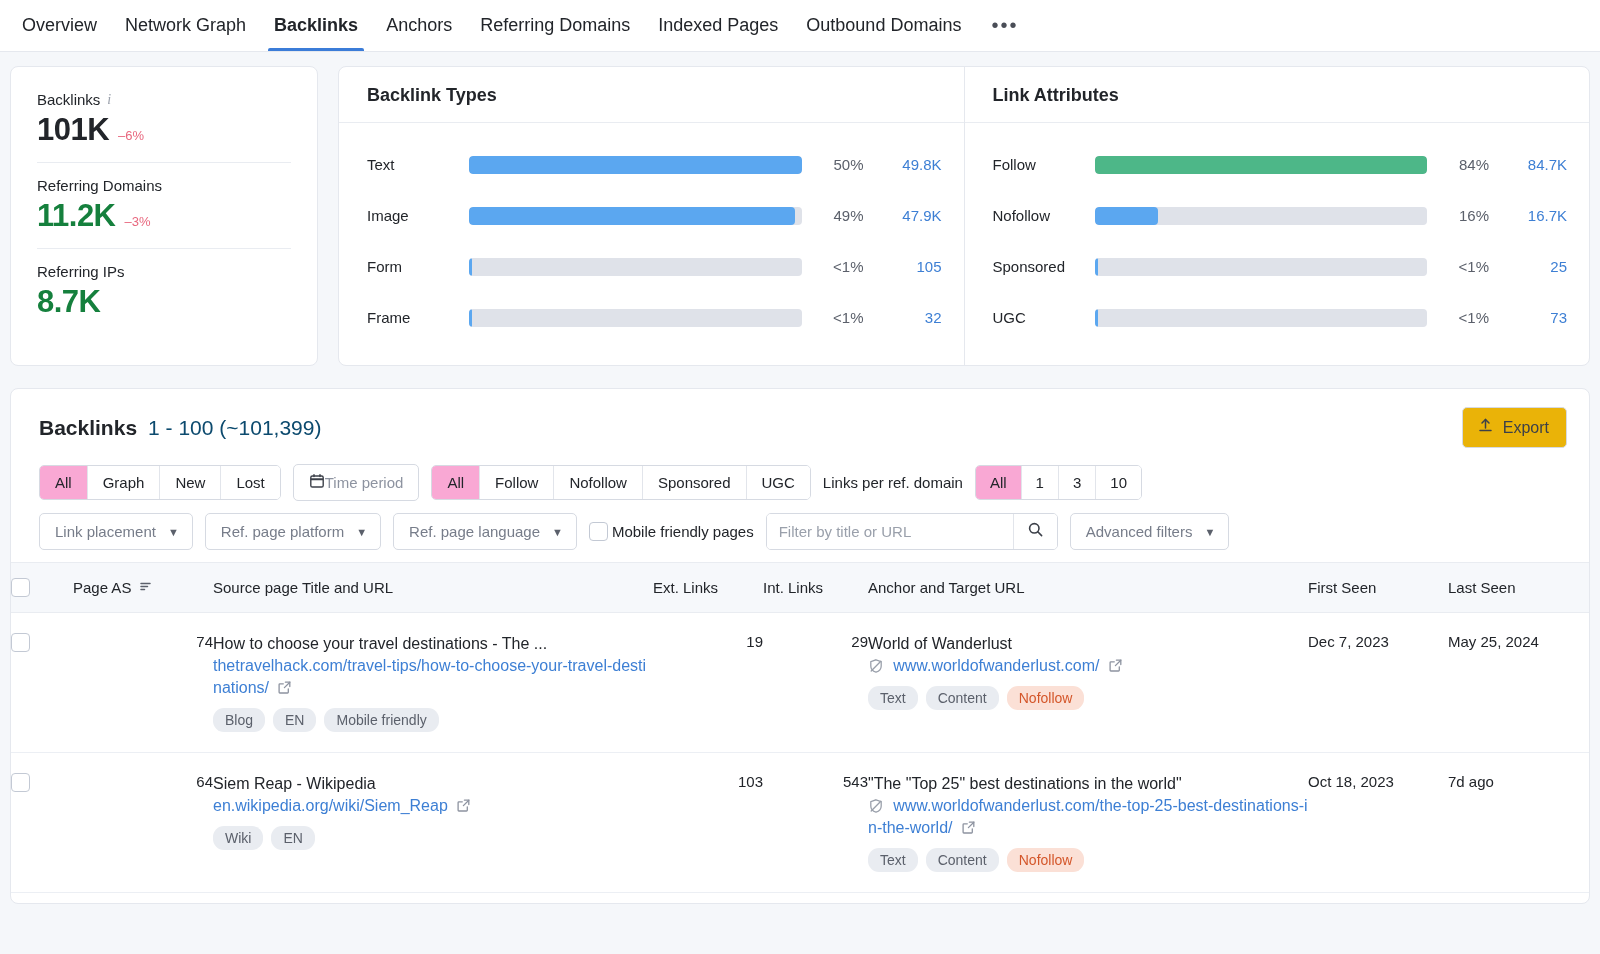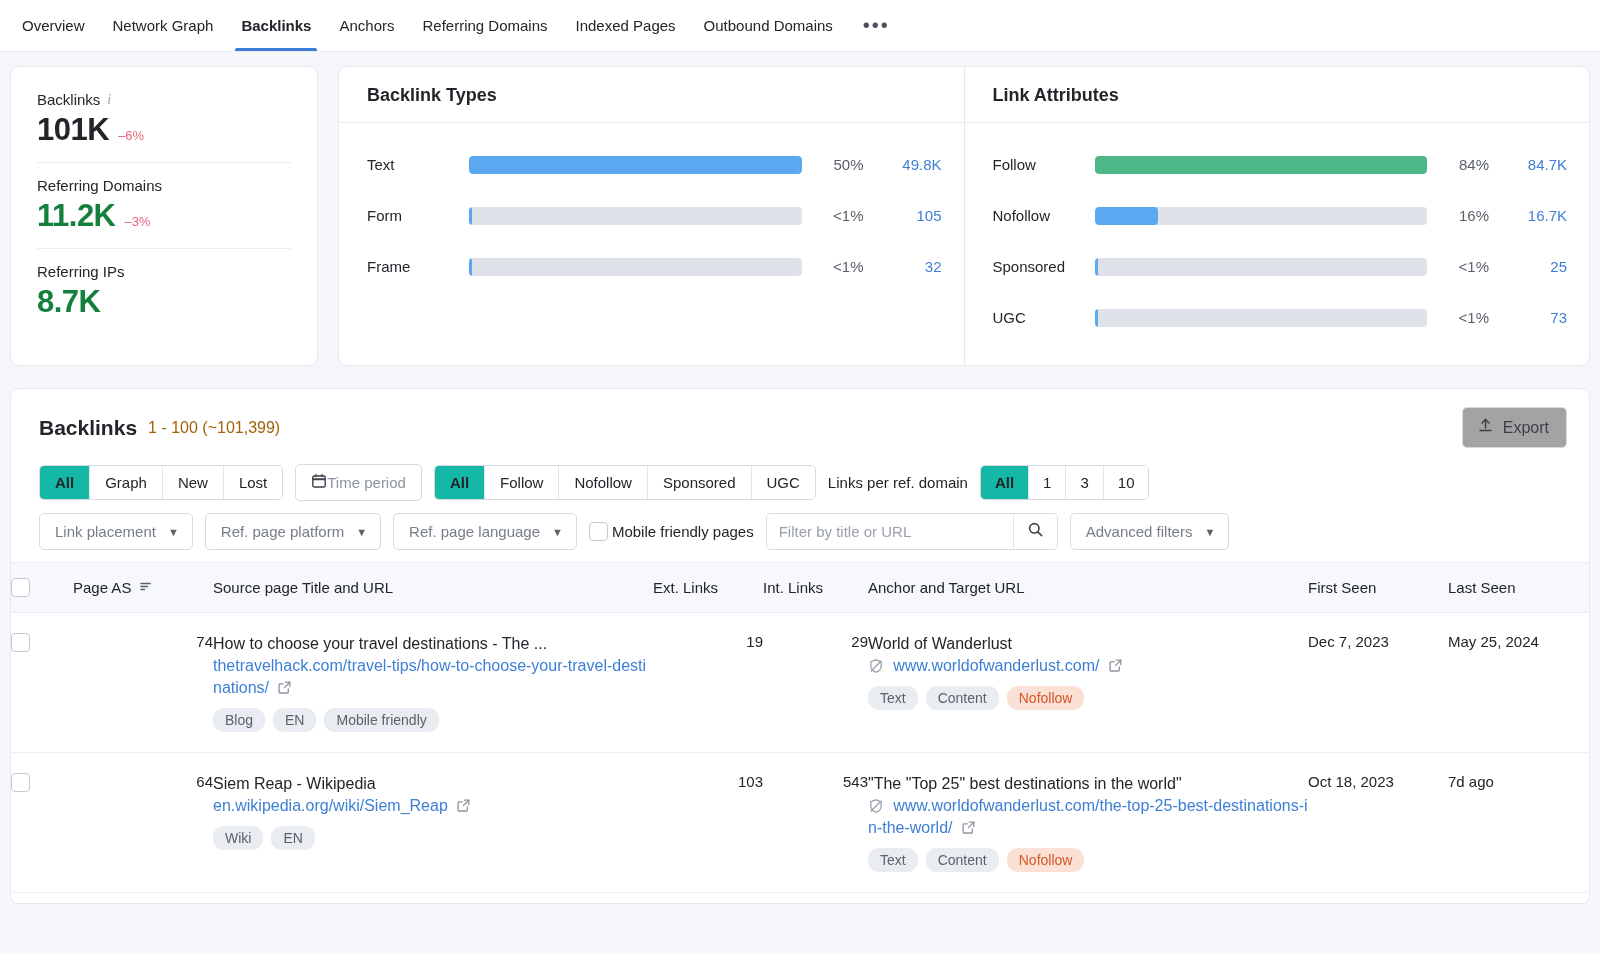--- a/index.html
+++ b/index.html
@@ -17,21 +17,21 @@
     height: 52px;
     background: #ffffff;
     display: flex;
     align-items: stretch;
     padding: 0 8px;
     border-bottom: 1px solid #e5e8ee;
   }
   .tab {
     display: flex; align-items: center;
     padding: 0 14px;
-    font-size: 15px;
+    font-size: 18px;
     color: #22252a;
     cursor: pointer;
     position: relative;
     white-space: nowrap;
   }
   .tab.active { font-weight: 700; }
   .tab.active::after {
     content: "";
     position: absolute; left: 8px; right: 8px; bottom: 0;
     height: 3px; background: #3b7cd8; border-radius: 2px 2px 0 0;
@@ -113,28 +113,28 @@
     border: 1px solid #e5e8ee;
     border-radius: 8px;
     height: 516px;
     overflow: hidden;
   }
   .bl-head {
     display: flex; align-items: center;
     padding: 18px 22px 14px 28px;
   }
   .bl-title { font-size: 21px; font-weight: 700; }
-  .bl-count { font-size: 16px; color: #a16207; margin-left: 11px; }
+  .bl-count { font-size: 21px; color: #0c4a6e; margin-left: 11px; }
   .spacer { flex: 1 1 auto; }
   .export-btn {
     display: flex; align-items: center; gap: 9px;
     border: 1px solid #d6dae2; border-radius: 5px;
     padding: 9px 17px 9px 14px;
     font-size: 16px; color: #3c4049;
-    background: #a3a3a3; cursor: pointer;
+    background: #eab308; cursor: pointer;
   }
 
   
   .filters { padding: 2px 28px 0 28px; }
   .filter-row { display: flex; align-items: center; gap: 12px; margin-bottom: 12px; flex-wrap: nowrap; }
   .seg {
     display: inline-flex;
     border: 1px solid #d6dae2;
     border-radius: 5px;
     overflow: hidden;
@@ -143,21 +143,21 @@
   .seg-item {
     padding: 8px 15px;
     font-size: 15px;
     color: #22252a;
     cursor: pointer;
     border-right: 1px solid #e2e5eb;
     background: #fff;
     white-space: nowrap;
   }
   .seg-item:last-child { border-right: none; }
-  .seg-item.active { background: #14b8a6; font-weight: bold; }
+  .seg-item.active { background: #f9a8d4; }
   .seg.small .seg-item { padding: 8px 14px; }
 
   .pill-btn {
     display: inline-flex; align-items: center; 
     border: 1px solid #d6dae2; border-radius: 5px;
     padding: 8px 15px;
     background: #fff; font-size: 15px; color: #8d93a0;
     cursor: pointer; white-space: nowrap;
   }
   .pill-btn .cal { color: #3c4049; }
@@ -317,20 +317,28 @@
       <div class="bars-half">
         <div class="bars-title">Backlink Types</div>
         <div class="bars-body">
           <div class="bar-row">
             <div class="bar-name">Text</div>
             <div class="bar-track">
                 <div class="bar-fill" style="width: 100%; background: rgb(91, 167, 240);"></div>
               </div>
             <div class="bar-pct">50%</div>
             <div class="bar-num">49.8K</div>
+          </div>
+          <div class="bar-row">
+            <div class="bar-name">Image</div>
+            <div class="bar-track">
+                <div class="bar-fill" style="width: 98%; background: rgb(91, 167, 240);"></div>
+              </div>
+            <div class="bar-pct">49%</div>
+            <div class="bar-num">47.9K</div>
           </div>
           <div class="bar-row">
             <div class="bar-name">Form</div>
             <div class="bar-track">
                 <div class="bar-fill" style="width: 1%; background: rgb(91, 167, 240);"></div>
               </div>
             <div class="bar-pct">&lt;1%</div>
             <div class="bar-num">105</div>
           </div>
           <div class="bar-row">

